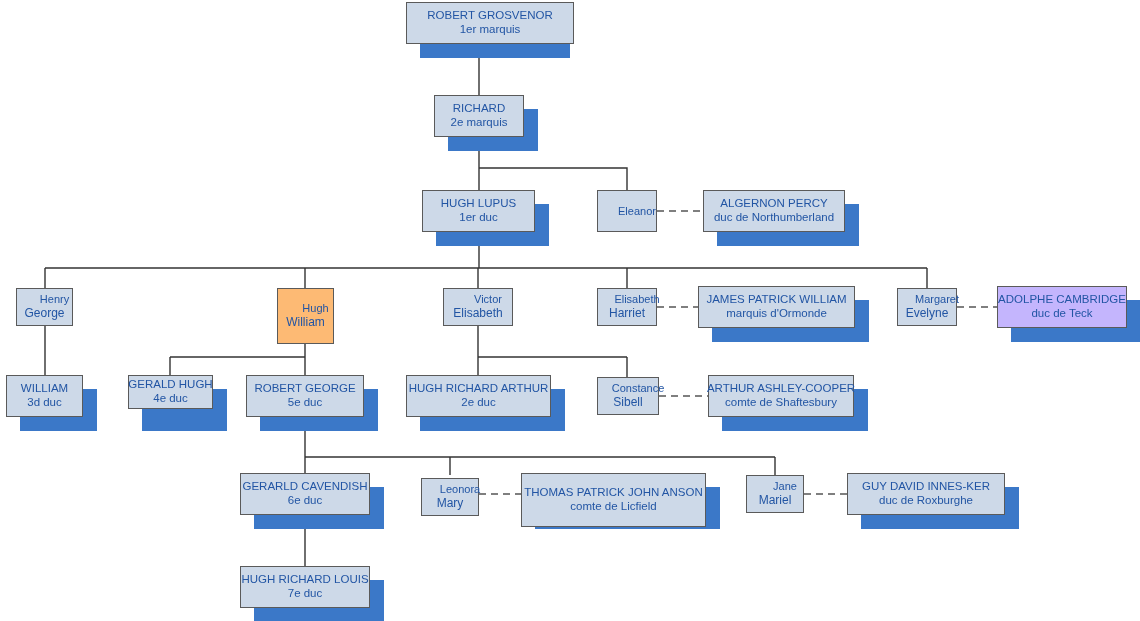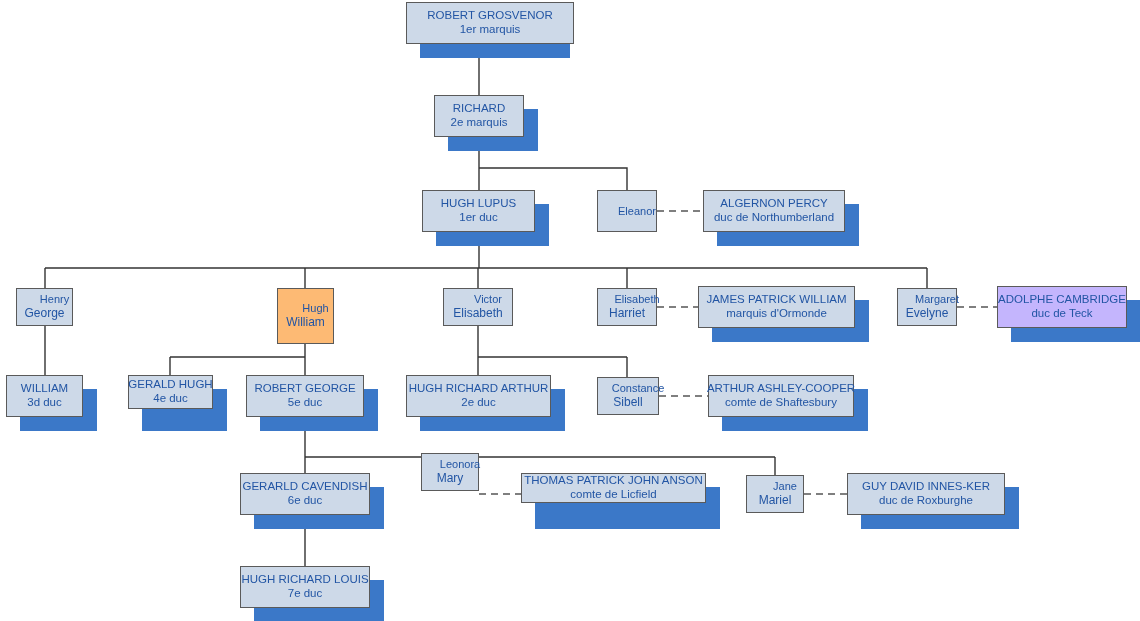--- a/index.html
+++ b/index.html
@@ -172,26 +172,26 @@
       <div class="shadow" style="left: 722px; top: 389px; width: 146px; height: 42px;"></div>
       <div class="node big" style="left: 708px; top: 375px; width: 146px; height: 42px; background: rgb(205, 217, 232); border-color: rgb(90, 90, 90); color: rgb(34, 85, 164);">
         <span class="nm">ARTHUR ASHLEY-COOPER</span>
         <span class="ti">comte de Shaftesbury</span>
       </div>
       <div class="shadow" style="left: 254px; top: 487px; width: 130px; height: 42px;"></div>
       <div class="node big" style="left: 240px; top: 473px; width: 130px; height: 42px; background: rgb(205, 217, 232); border-color: rgb(90, 90, 90); color: rgb(34, 85, 164);">
         <span class="nm">GERARLD CAVENDISH</span>
         <span class="ti">6e duc</span>
       </div>
-      <div class="node small" style="left: 421px; top: 453px; width: 58px; height: 38px; background: rgb(205, 217, 232); border-color: rgb(90, 90, 90); color: rgb(34, 85, 164);">
+      <div class="node small" style="left: 421px; top: 478px; width: 58px; height: 38px; background: rgb(205, 217, 232); border-color: rgb(90, 90, 90); color: rgb(34, 85, 164);">
         <span class="nm">Leonora</span>
         <span class="ti">Mary</span>
       </div>
       <div class="shadow" style="left: 535px; top: 487px; width: 185px; height: 42px;"></div>
-      <div class="node big" style="left: 521px; top: 473px; width: 185px; height: 30px; background: rgb(205, 217, 232); border-color: rgb(90, 90, 90); color: rgb(34, 85, 164);">
+      <div class="node big" style="left: 521px; top: 473px; width: 185px; height: 54px; background: rgb(205, 217, 232); border-color: rgb(90, 90, 90); color: rgb(34, 85, 164);">
         <span class="nm">THOMAS PATRICK JOHN ANSON</span>
         <span class="ti">comte de Licfield</span>
       </div>
       <div class="node small" style="left: 746px; top: 475px; width: 58px; height: 38px; background: rgb(205, 217, 232); border-color: rgb(90, 90, 90); color: rgb(34, 85, 164);">
         <span class="nm">Jane</span>
         <span class="ti">Mariel</span>
       </div>
       <div class="shadow" style="left: 861px; top: 487px; width: 158px; height: 42px;"></div>
       <div class="node big" style="left: 847px; top: 473px; width: 158px; height: 42px; background: rgb(205, 217, 232); border-color: rgb(90, 90, 90); color: rgb(34, 85, 164);">
         <span class="nm">GUY DAVID INNES-KER</span>

